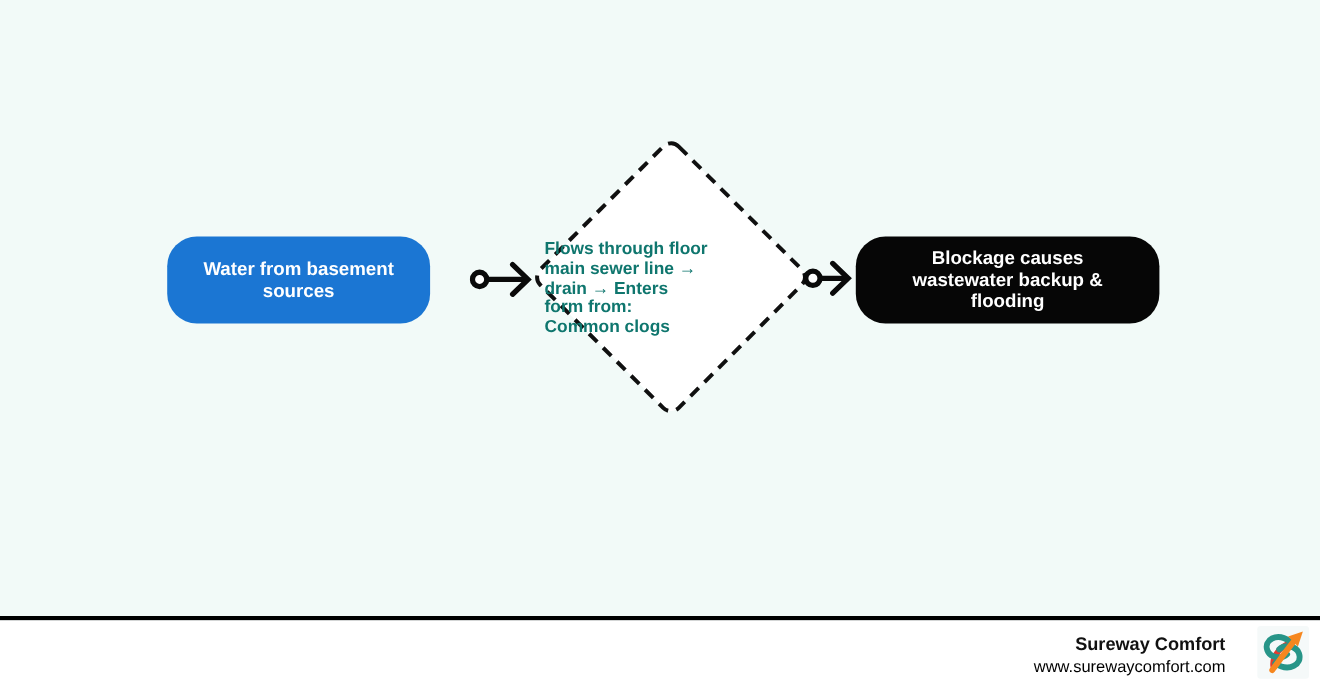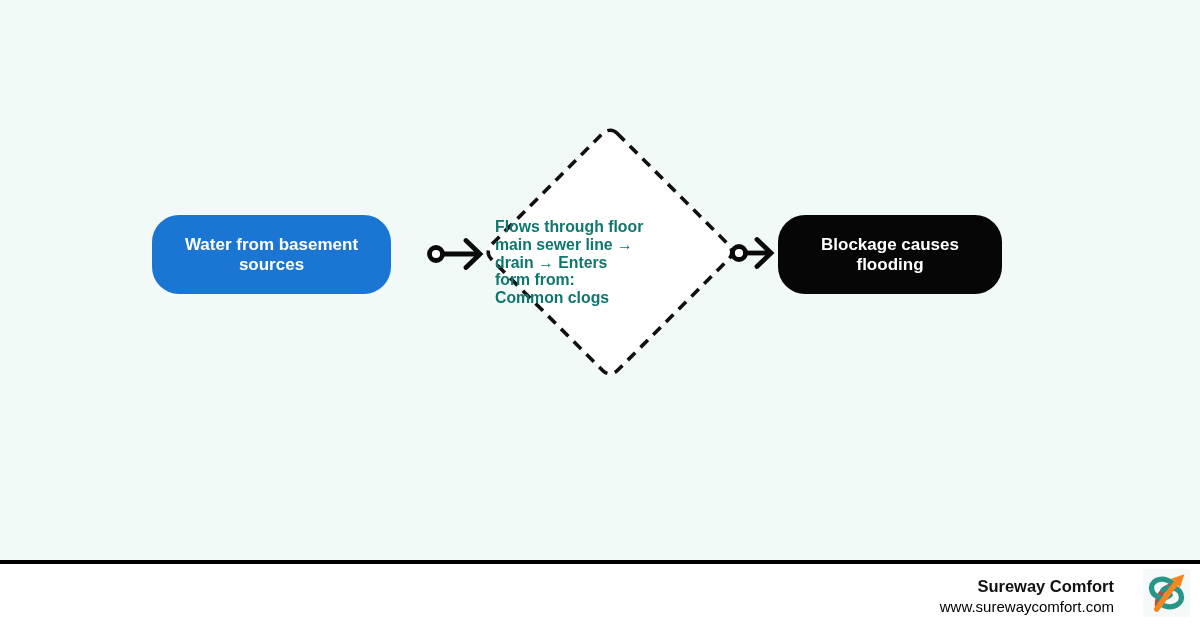--- a/index.html
+++ b/index.html
@@ -10,21 +10,21 @@
   }
   
   .node{
     position:absolute;display:flex;flex-direction:column;
     align-items:center;justify-content:center;
     text-align:center;font-weight:700;font-size:17px;line-height:19.5px;
     border-radius:27px;color:#ffffff;
   }
   .node span{display:block;}
   .start-node{left:152px;top:215px;width:239px;height:79px;background:#1b76d3;}
-  .end-node{left:778px;top:215px;width:224px;height:79px;background:#060606;}
+  .end-node{left:778px;top:215px;width:276px;height:79px;background:#060606;}
   
   .arrow-svg{position:absolute;}
   .arrow-1{left:427px;top:234px;}
   .arrow-2{left:730px;top:233px;}
   
   .diamond-svg{position:absolute;left:470px;top:112px;}
   .diamond-label{
     position:absolute;left:495px;top:218px;width:230px;
     font-weight:700;font-size:15.8px;line-height:17.8px;
     color:#0f766e;
@@ -71,20 +71,21 @@
   </div>
 
   <svg class="arrow-svg arrow-2" width="46" height="40" viewBox="0 0 46 40">
     <circle cx="9" cy="20" r="6.5" fill="#ffffff" stroke="#0a0a0a" stroke-width="4.8"></circle>
     <line x1="15.5" y1="20" x2="39" y2="20" stroke="#0a0a0a" stroke-width="4.8"></line>
     <polyline points="27,6.5 41,20 27,33.5" fill="none" stroke="#0a0a0a" stroke-width="4.8" stroke-linecap="round" stroke-linejoin="miter"></polyline>
   </svg>
 
   <div class="node end-node">
     <span>Blockage causes</span>
+    <span>wastewater backup &amp;</span>
     <span>flooding</span>
   </div>
 
   <div class="divider"></div>
   <div class="footer-bg"></div>
 
   <div class="footer-text">
     <div class="brand-name">Sureway Comfort</div>
     <div class="brand-url">www.surewaycomfort.com</div>
   </div>

